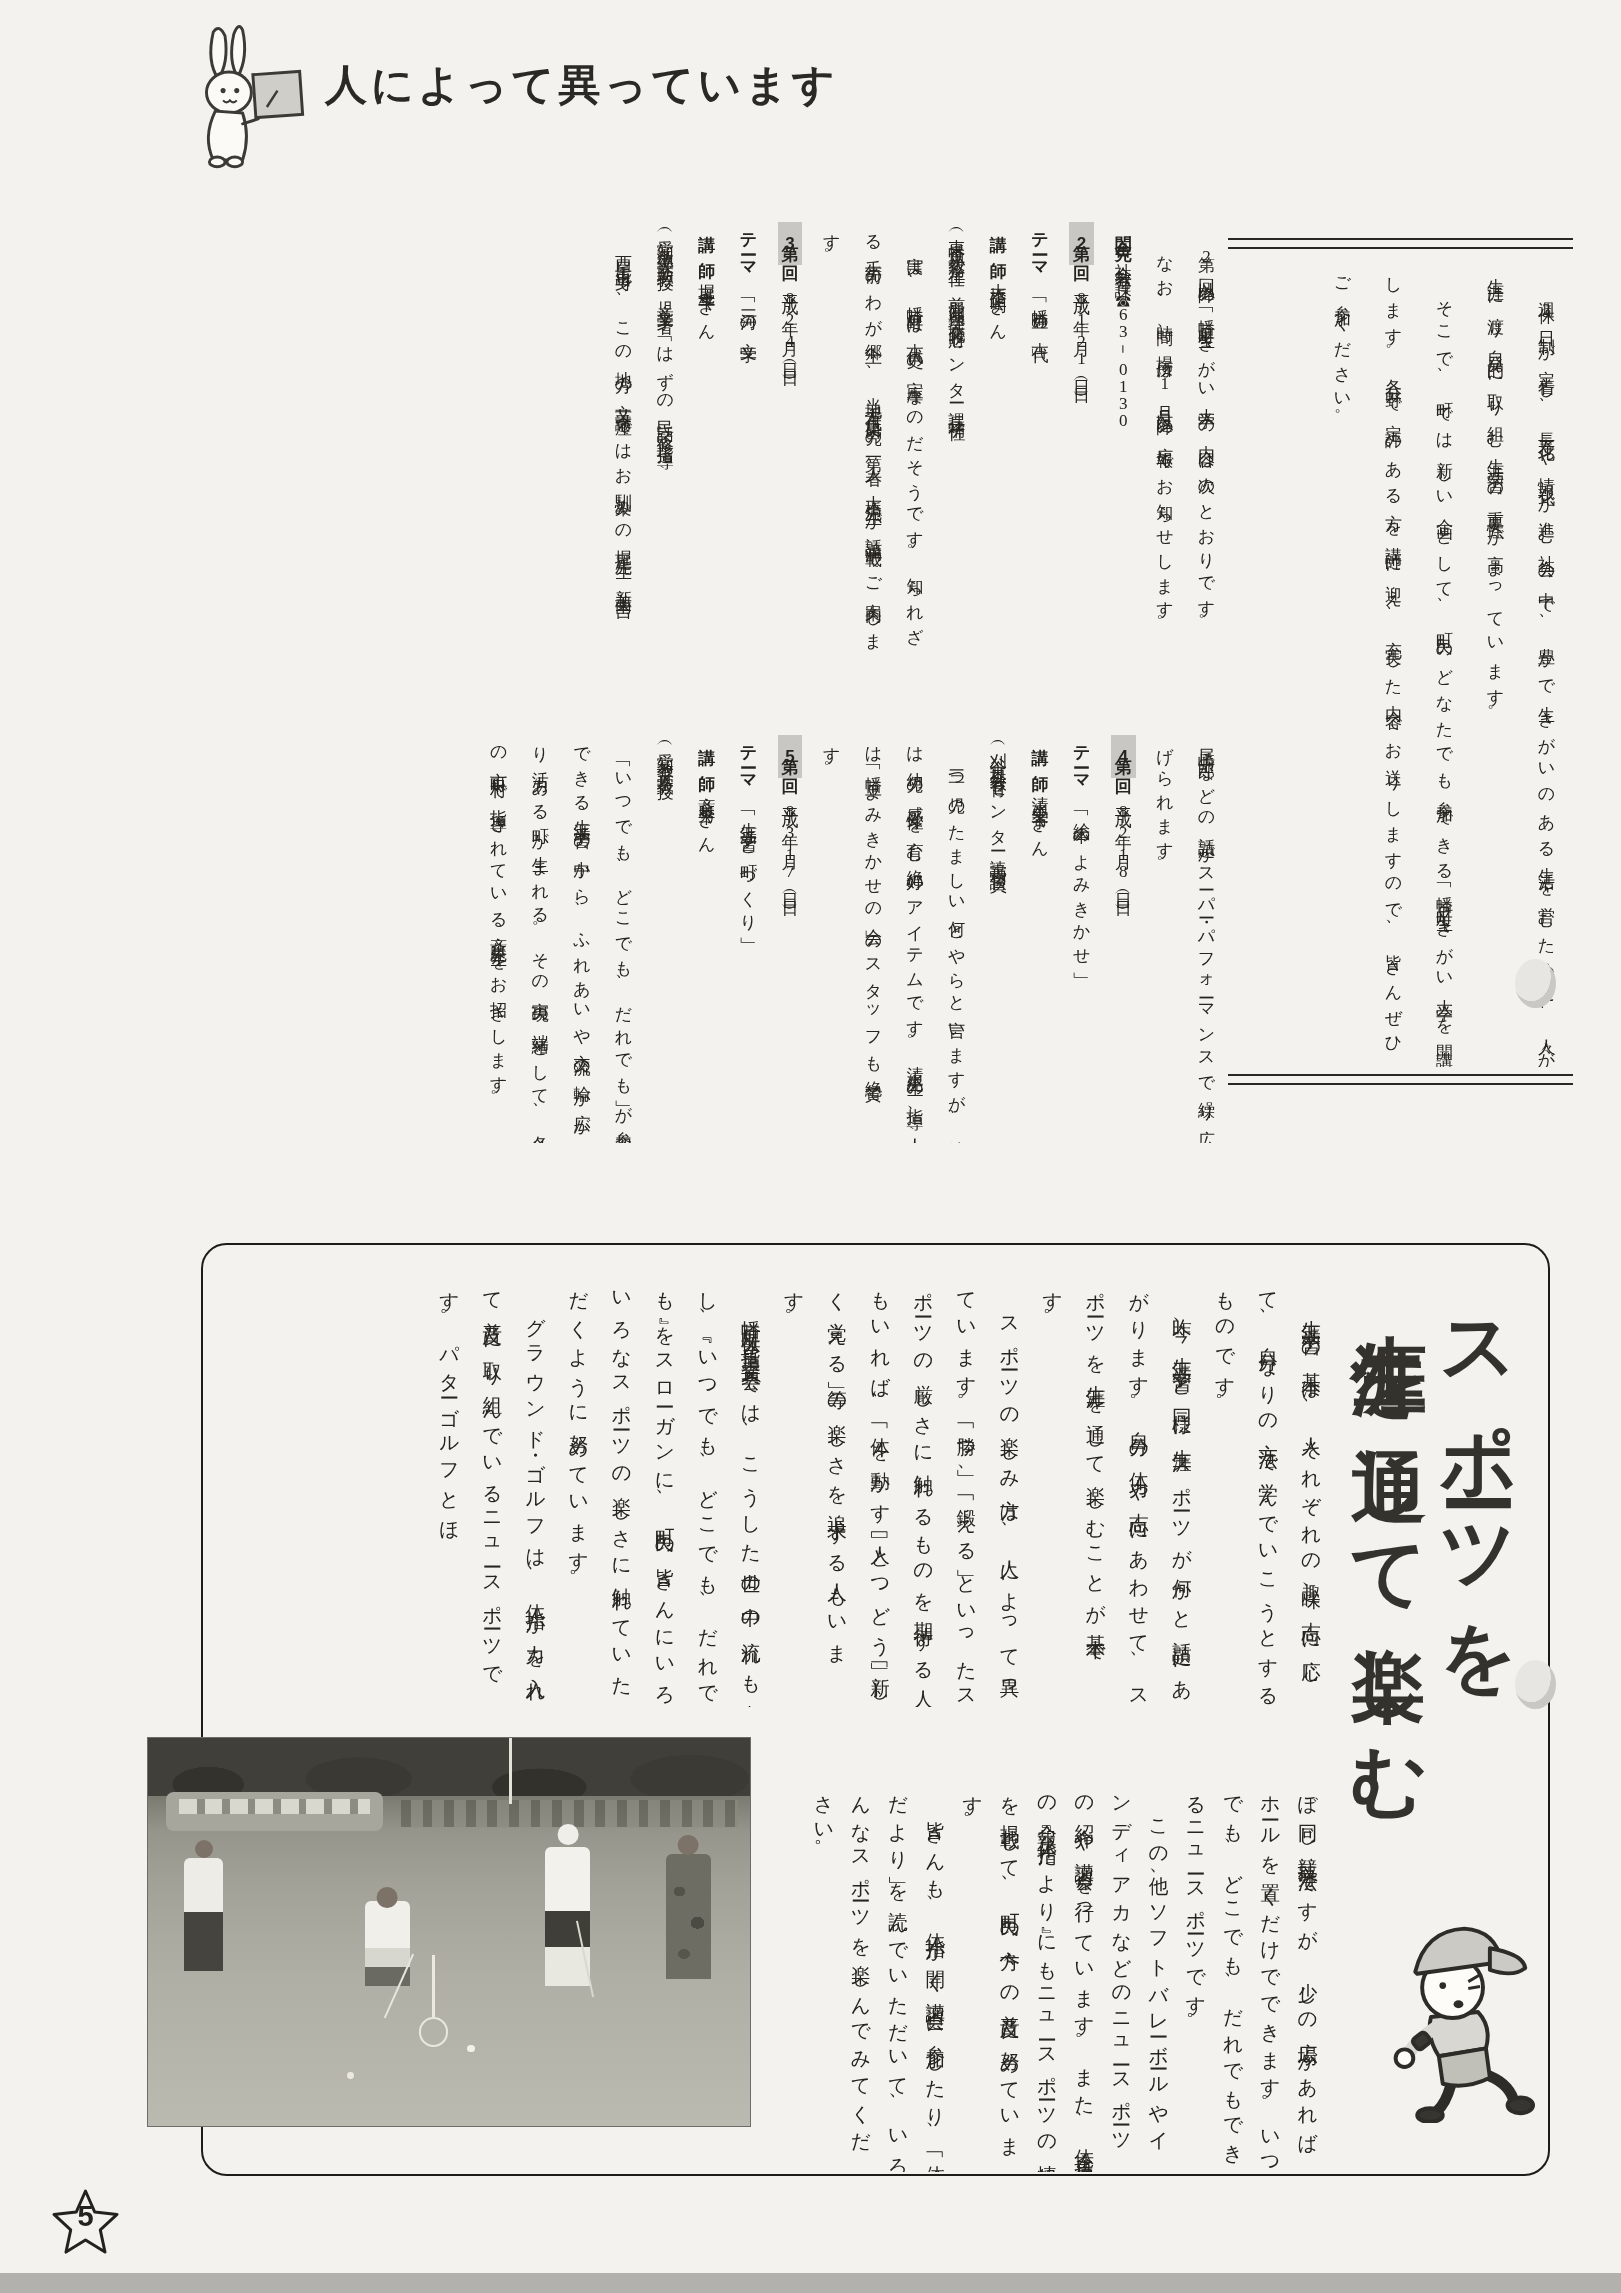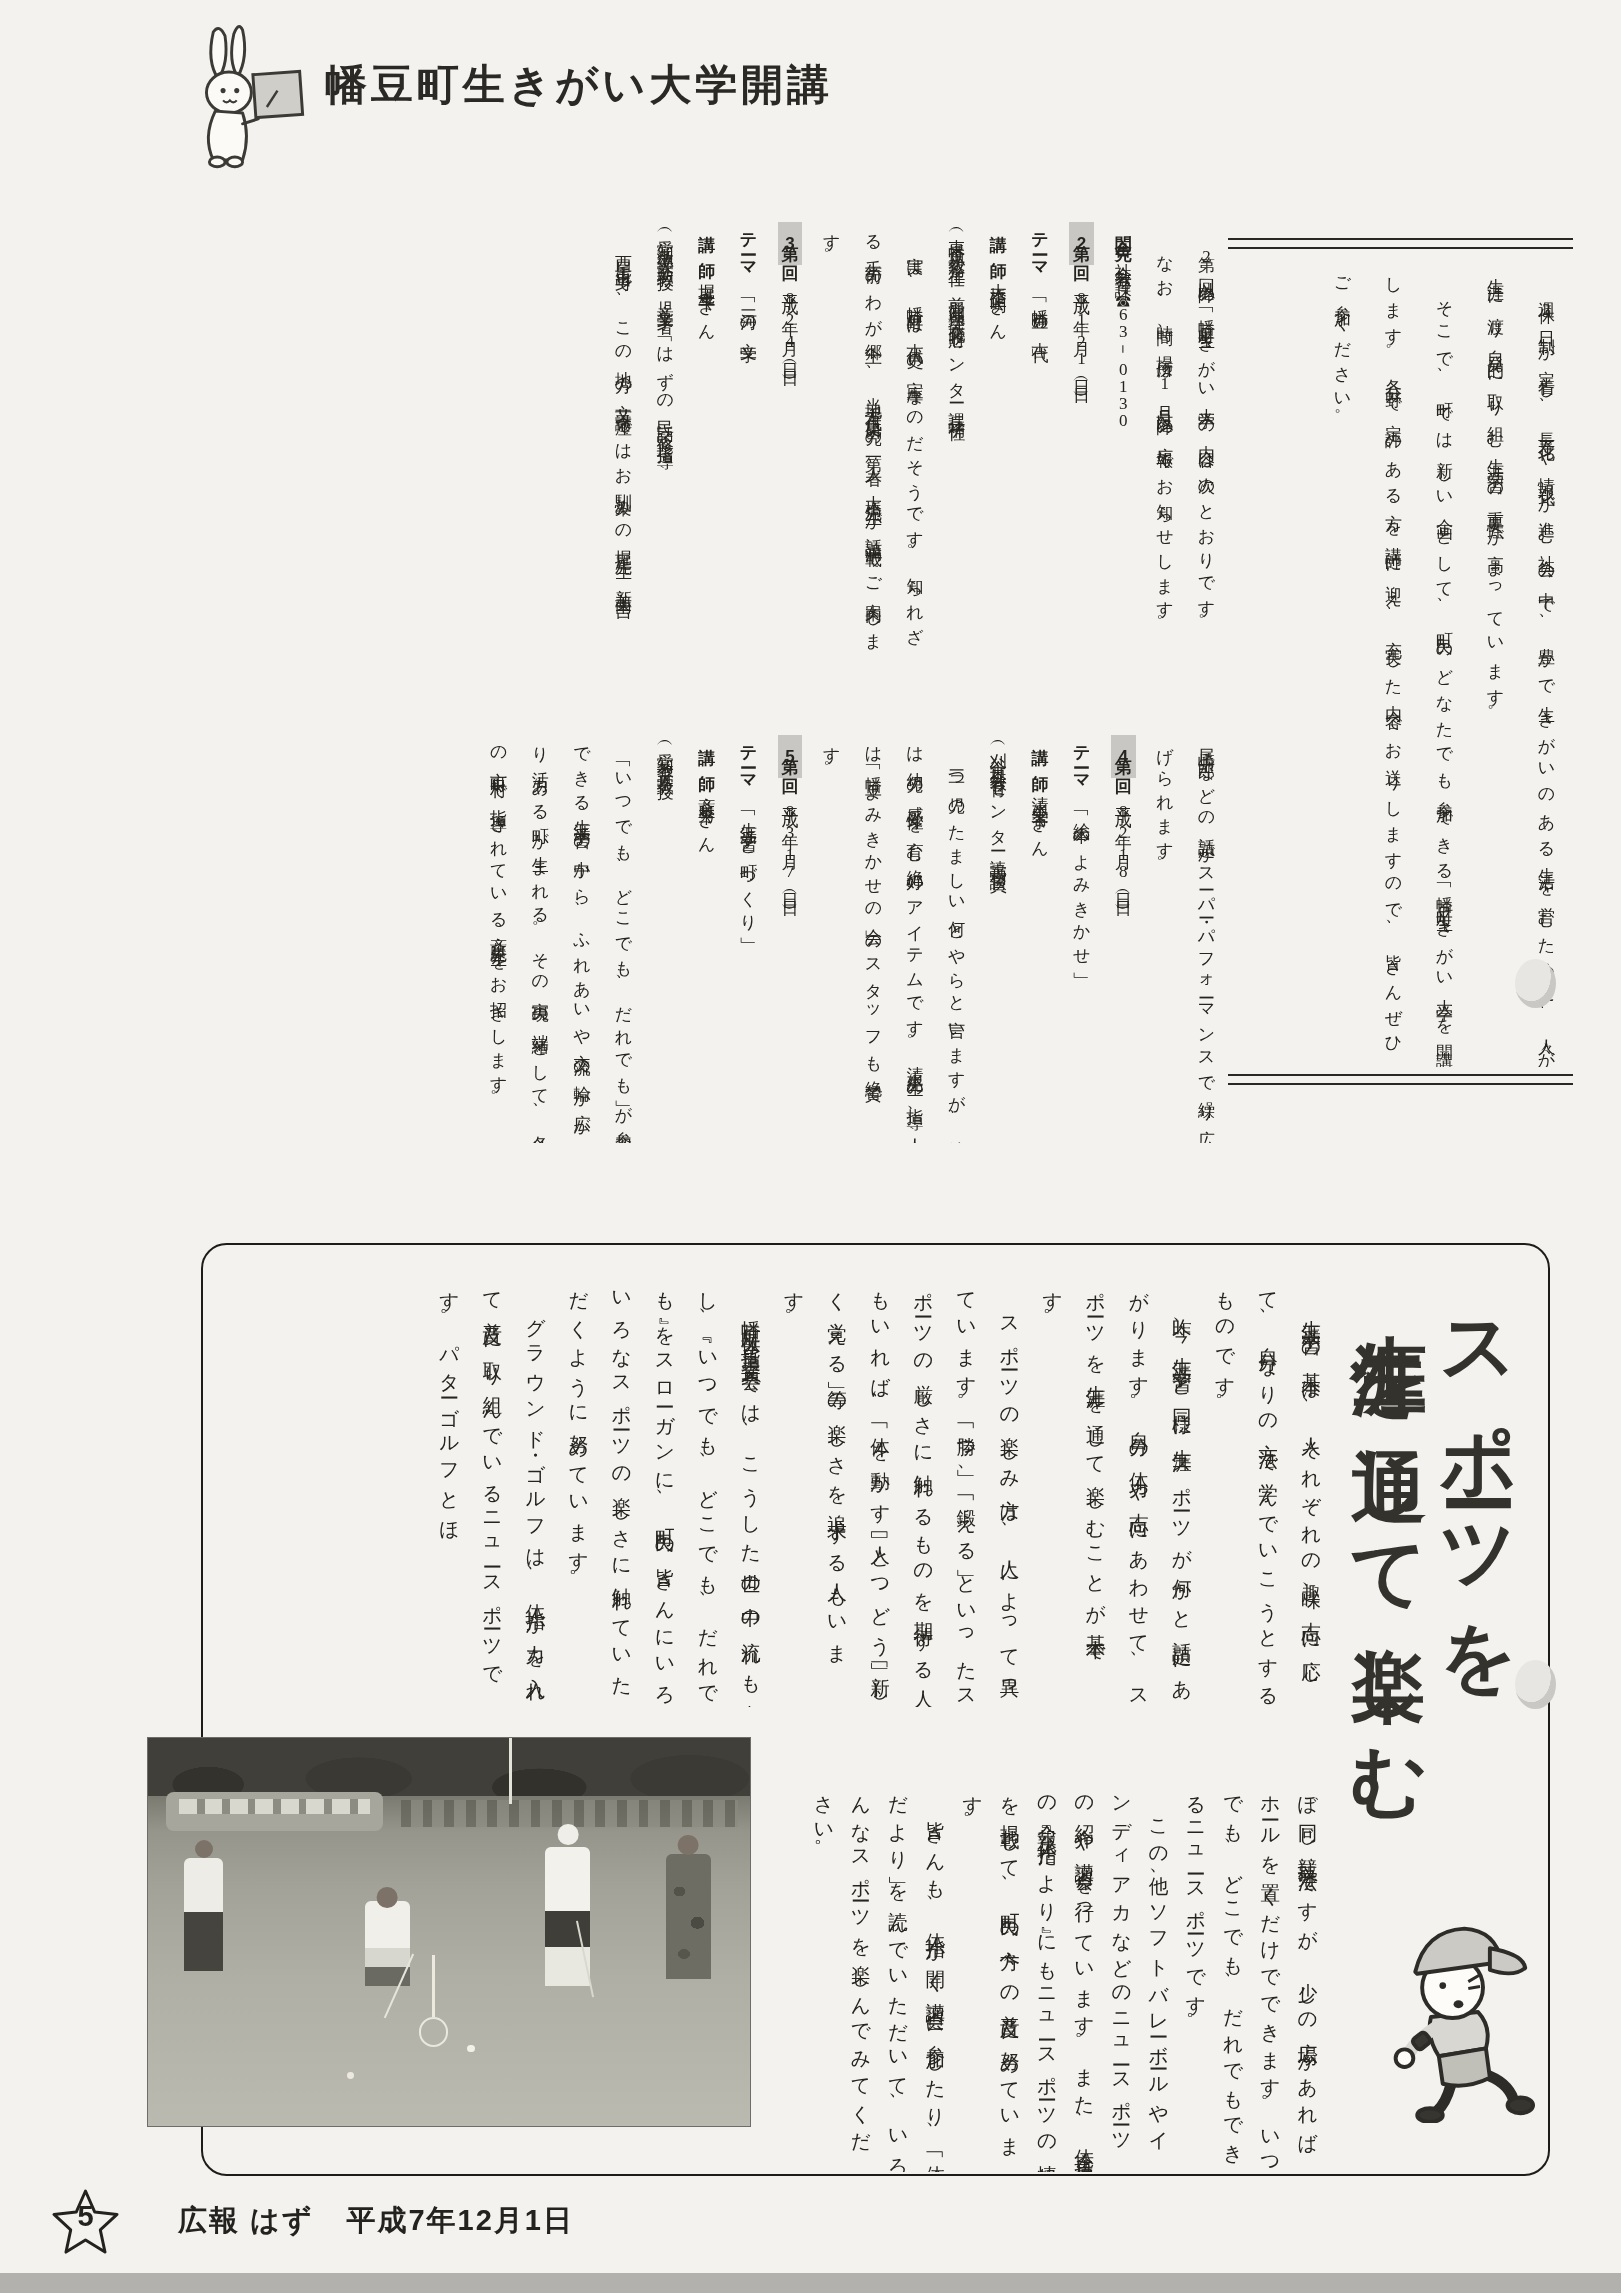--- a/index.html
+++ b/index.html
@@ -111,21 +111,21 @@
     <g transform="rotate(-4 96 76)">
       <rect x="72" y="54" width="48" height="44" fill="#cfcec8" stroke="#3c3a35" stroke-width="3"></rect>
       <path d="M84 88 L96 72" stroke="#3c3a35" stroke-width="2.5" fill="none"></path>
     </g>
     <g fill="#3c3a35" stroke="none">
       <circle cx="40" cy="72" r="2.6"></circle>
         <circle cx="54" cy="72" r="2.6"></circle>
     </g>
     <path d="M40 82 q3.5 4 7 0 q3.5 4 7 0" fill="none" stroke="#3c3a35" stroke-width="2.2"></path>
   </svg>
-  <h1 class="page-title">幡豆町生きがい大学開講</h1>
+  <h1 class="page-title">人によって異っています</h1>
 
   <section>
     <div class="rule-double rule-top"></div>
     <div class="rule-double rule-bottom"></div>
 
     <div class="v intro-block">
       <p>　週休<span class="dg">2</span>日制が定着し、長寿化や情報化が進む社会の中で、豊かで生きがいのある生活を営むために、人々が生涯に渡り自発的に取り組む生涯学習の重要性が高まっています。</p>
       <p>　そこで、町では新しい企画として、町民のどなたでも参加できる「幡豆町生きがい大学」を開講します。各分野で定評のある方を講師に迎え、充実した内容でお送りしますので、皆さんぜひご参加ください。</p>
     </div>
 
@@ -249,21 +249,18 @@
     <div class="ph-ball1"></div>
     <div class="ph-ball2"></div>
   </figure>
 
   <div class="star">
     <svg viewBox="0 0 70 74" width="69" height="73">
       <polygon points="35,3 44.4,24.4 67,26.8 50,42.4 54.8,65 35,52.8 15.2,65 20,42.4 3,26.8 25.6,24.4" fill="#f3f2ee" stroke="#23221e" stroke-width="3" stroke-linejoin="round"></polygon>
     </svg>
     <span>5</span>
   </div>
-  <div class="footer-line">
-    <span>広報 はず</span><span class="sep"></span><span>平成7年12月1日</span>
-  </div>
 
   <div class="hole hole-1"></div>
   <div class="hole hole-2"></div>
   <div class="scan-bottom"></div>
 </div>
 
 
 </body></html>

